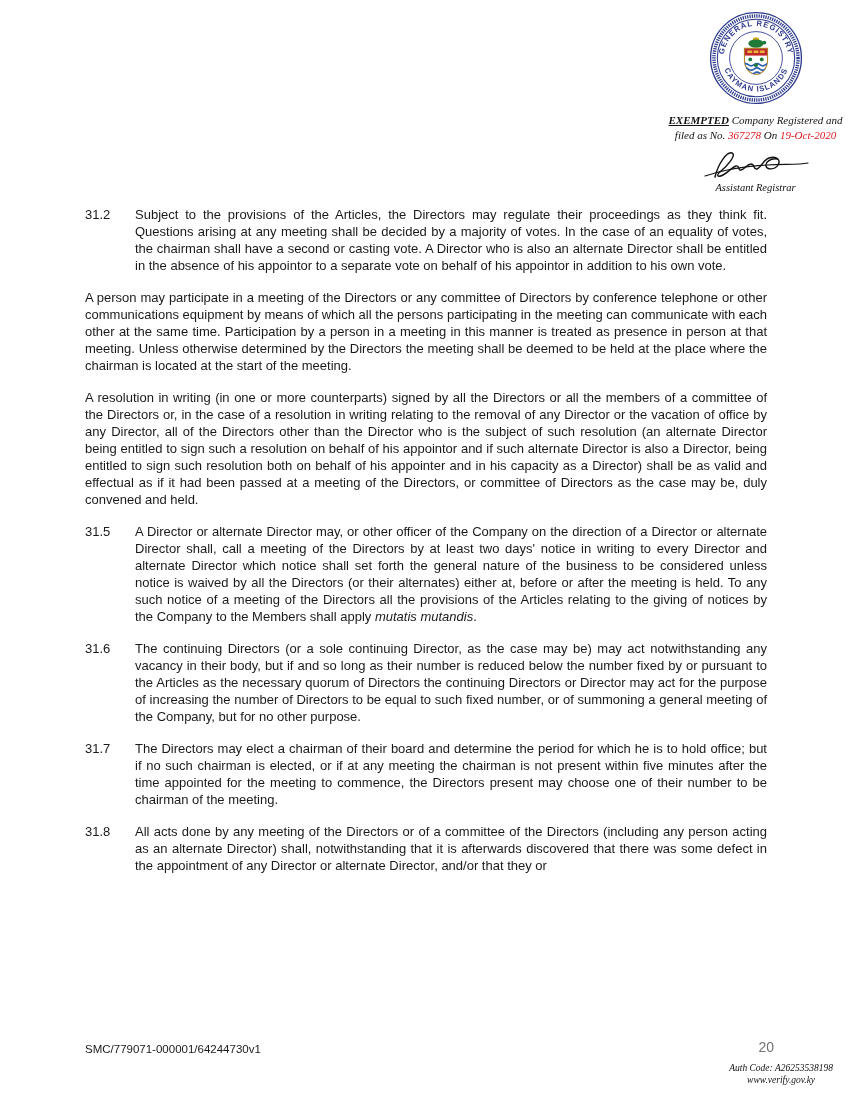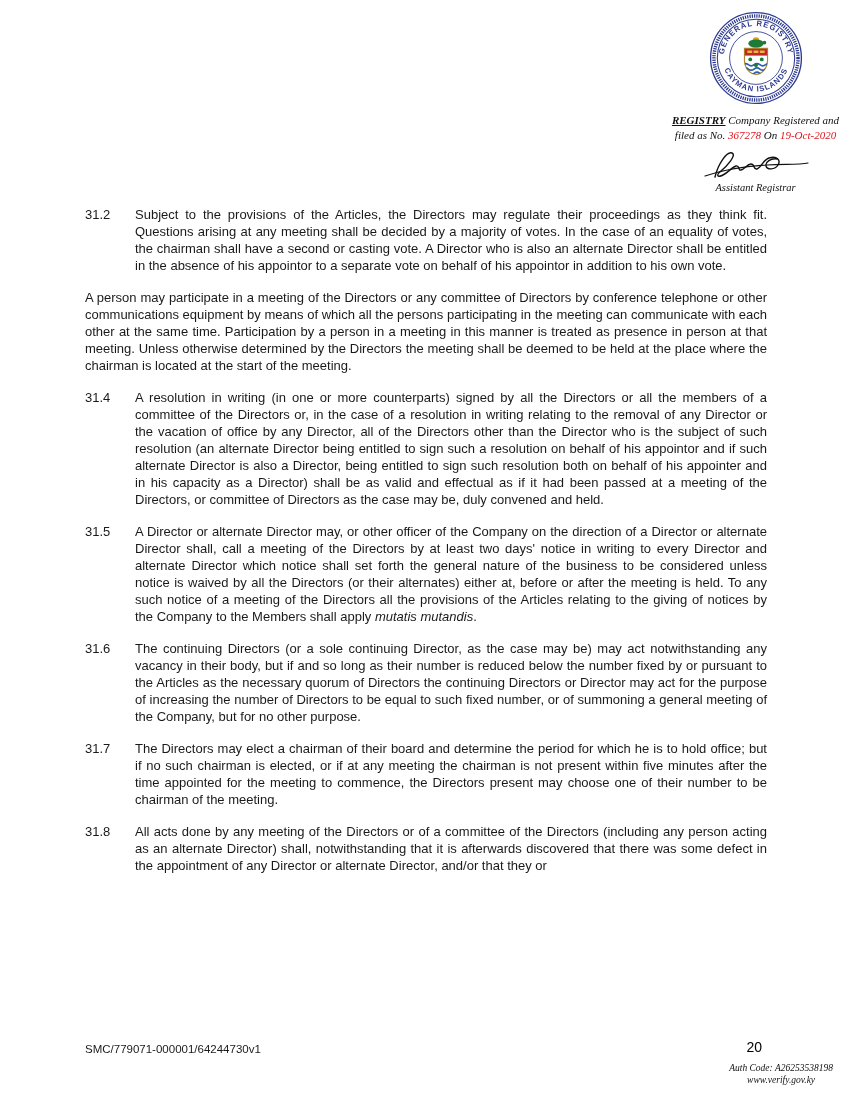--- a/index.html
+++ b/index.html
@@ -60,23 +60,23 @@
   .ptext em{font-style:italic;}
   
   .doc-ref{
     position:absolute;
     left:85px; top:1043px;
     font-size:11.5px;
     color:#1a1a1a;
   }
   .page-num{
     position:absolute;
-    right:88px; top:1039px;
+    right:76px; top:1039px;
     font-size:14px;
-    color:#000000;
+    color:#737373;
   }
   .auth-block{
     position:absolute;
     right:17px; top:1062px;
     text-align:center;
     font-family:"Liberation Serif", serif;
     font-style:italic;
     font-size:9.5px;
     line-height:12px;
     color:#111;
@@ -123,21 +123,21 @@
           <path d="M36,57 q3,-2.4 6,0 t6,0 t6,0 t6,0 t6,0" fill="none" stroke="#2b5fb0" stroke-width="1.7"></path>
           <path d="M36,61.5 q3,-2.4 6,0 t6,0 t6,0 t6,0 t6,0" fill="none" stroke="#2b5fb0" stroke-width="1.7"></path>
           <path d="M36,66 q3,-2.4 6,0 t6,0 t6,0 t6,0 t6,0" fill="none" stroke="#2b5fb0" stroke-width="1.7"></path>
           <circle cx="44" cy="51.5" r="2" fill="#1f7a38"></circle>
           <circle cx="56" cy="51.5" r="2" fill="#1f7a38"></circle>
           <circle cx="50" cy="57.5" r="2" fill="#1f7a38"></circle>
         </g>
       </svg>
     </div>
 
-    <div class="stamp-line"><span class="exempted">REGISTRY</span><span> Company Registered and</span></div>
+    <div class="stamp-line"><span class="exempted">EXEMPTED</span><span> Company Registered and</span></div>
 
     <div class="stamp-line"><span>filed as No. </span><span class="red-val">367278</span><span> On </span><span class="red-val">19-Oct-2020</span></div>
 
     <div class="sig-wrap">
       <svg viewBox="0 0 110 38" width="110" height="38">
         <path d="M4,30 C22,24 48,20 66,19 C84,18 98,19 107,17" fill="none" stroke="#111" stroke-width="1.2" stroke-linecap="round"></path>
         <path d="M14,31 C17,18 26,5 31,7 C36,9 26,20 20,25 C15,29 16,32 22,29 C28,26 31,21 35,20 C39,19 37,25 40,24 C44,23 46,18 50,18 C54,18 52,24 56,23 C60,22 62,14 68,12 C76,9.5 80,14 77,19 C74,24 66,24 65,20 C64,16 70,12 76,13" fill="none" stroke="#111" stroke-width="1.4" stroke-linecap="round" stroke-linejoin="round"></path>
       </svg>
     </div>
 
@@ -149,21 +149,20 @@
     <div class="para">
       <span class="pnum">31.2</span>
       <div class="ptext"><span>Subject to the provisions of the Articles, the Directors may regulate their proceedings as they think fit.  Questions arising at any meeting shall be decided by a majority of votes.  In the case of an equality of votes, the chairman shall have a second or casting vote.  A Director who is also an alternate Director shall be entitled in the absence of his appointor to a separate vote on behalf of his appointor in addition to his own vote.</span></div>
     </div>
 
     <div class="para">
       <div class="ptext"><span>A person may participate in a meeting of the Directors or any committee of Directors by conference telephone or other communications equipment by means of which all the persons participating in the meeting can communicate with each other at the same time. Participation by a person in a meeting in this manner is treated as presence in person at that meeting.  Unless otherwise determined by the Directors the meeting shall be deemed to be held at the place where the chairman is located at the start of the meeting.</span></div>
     </div>
 
     <div class="para">
-      <span class="pnum">31.4</span>
       <div class="ptext"><span>A resolution in writing (in one or more counterparts) signed by all the Directors or all the members of a committee of the Directors or, in the case of a resolution in writing relating to the removal of any Director or the vacation of office by any Director, all of the Directors other than the Director who is the subject of such resolution (an alternate Director being entitled to sign such a resolution on behalf of his appointor and if such alternate Director is also a Director, being entitled to sign such resolution both on behalf of his appointer and in his capacity as a Director) shall be as valid and effectual as if it had been passed at a meeting of the Directors, or committee of Directors as the case may be, duly convened and held.</span></div>
     </div>
 
     <div class="para">
       <span class="pnum">31.5</span>
       <div class="ptext"><span>A Director or alternate Director may, or other officer of the Company on the direction of a Director or alternate Director shall, call a meeting of the Directors by at least two days' notice in writing to every Director and alternate Director which notice shall set forth the general nature of the business to be considered unless notice is waived by all the Directors (or their alternates) either at, before or after the meeting is held. To any such notice of a meeting of the Directors all the provisions of the Articles relating to the giving of notices by the Company to the Members shall apply </span><em>mutatis mutandis</em><span>.</span></div>
     </div>
 
     <div class="para">
       <span class="pnum">31.6</span>

